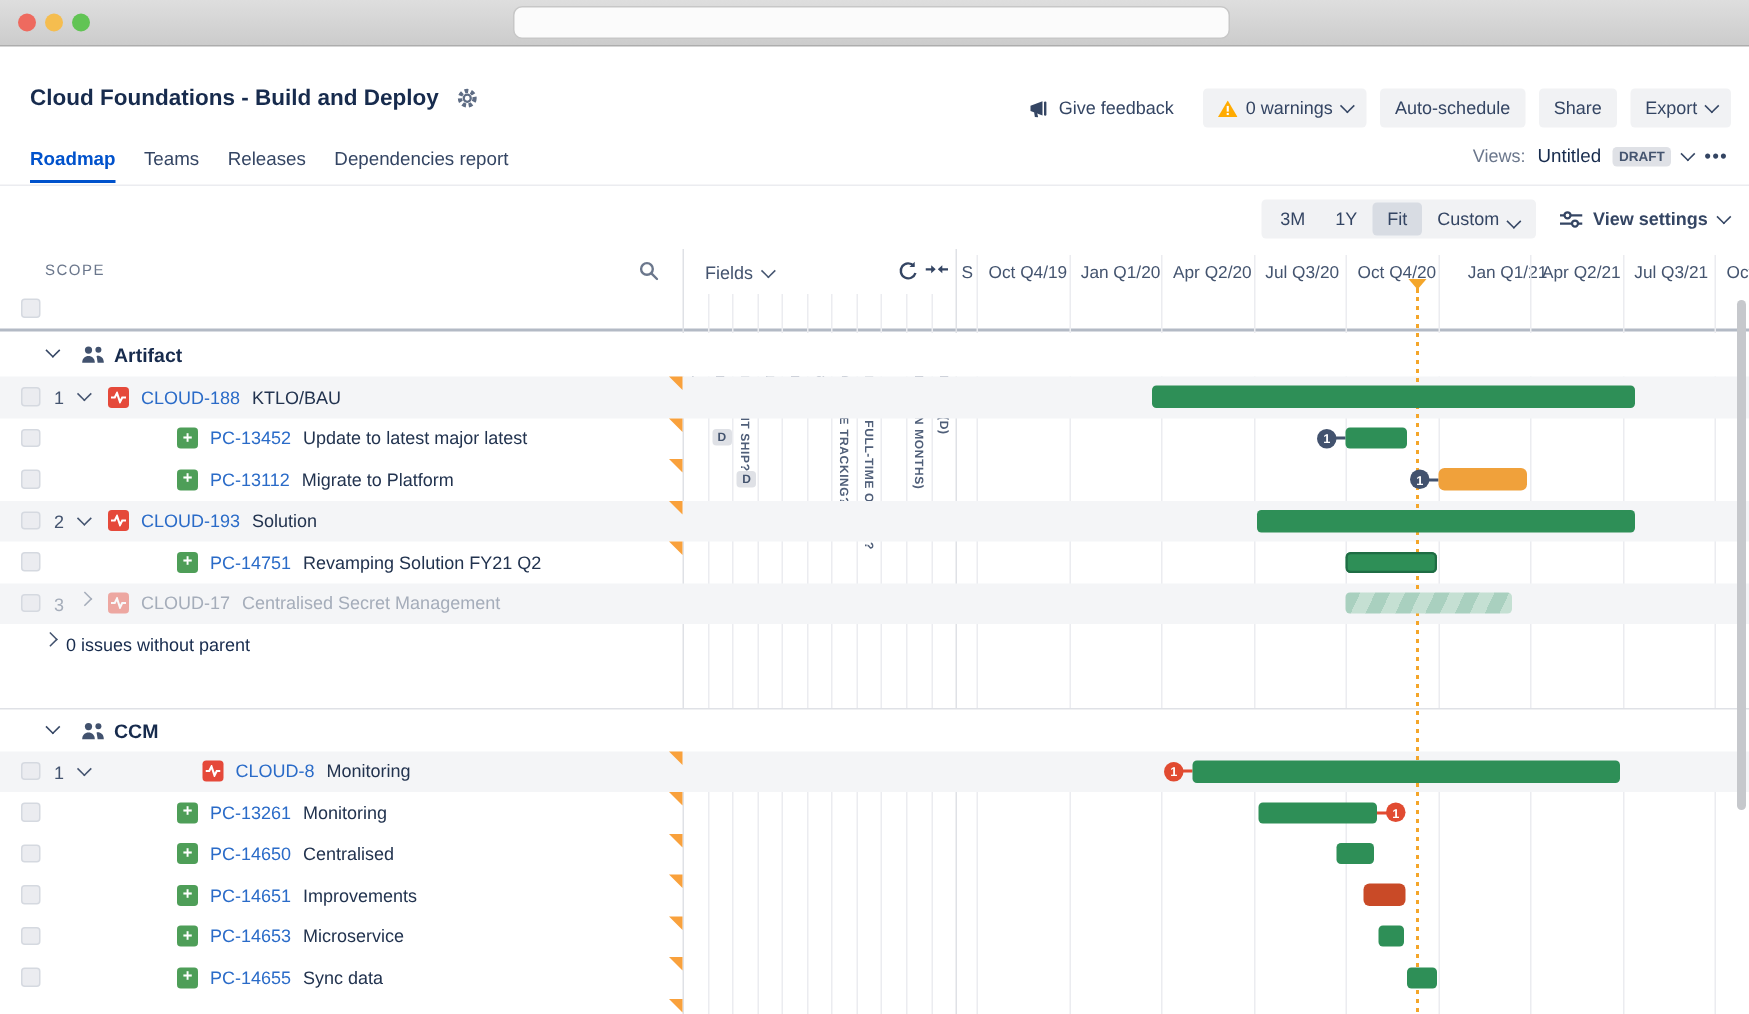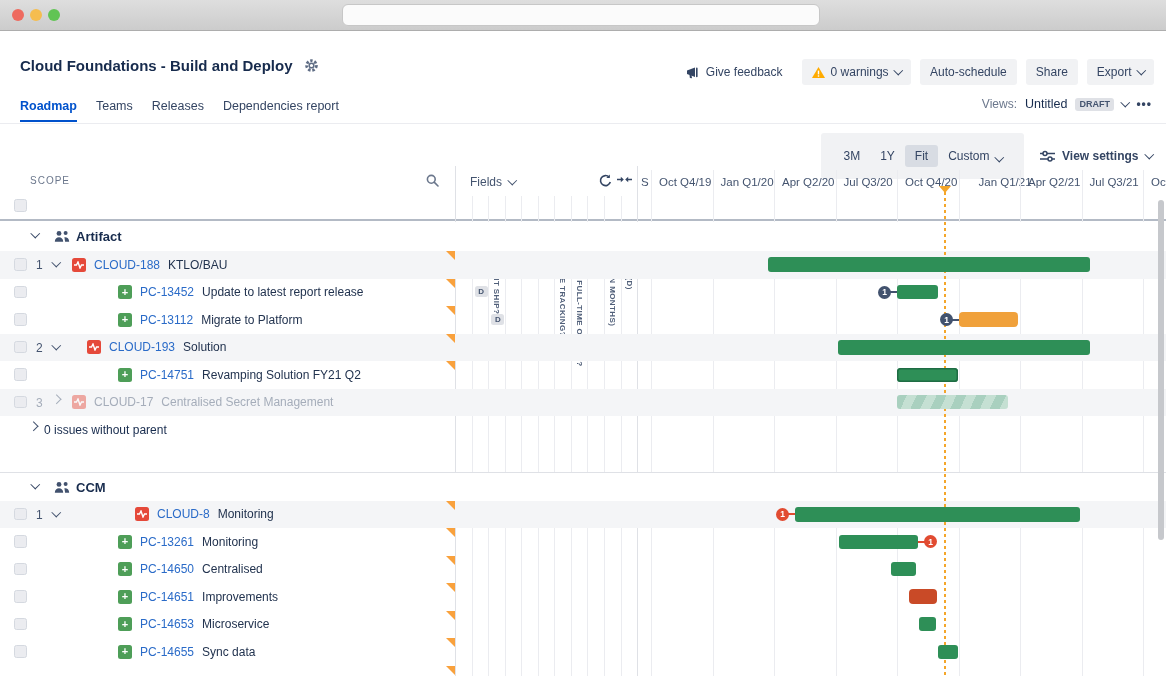--- a/index.html
+++ b/index.html
@@ -32,21 +32,21 @@
   .vname{color:#172B4D;font-size:12.5px;}
   .loz{background:#DFE1E6;color:#44546F;font-size:9px;font-weight:700;border-radius:3px;padding:1.5px 4px;}
   .dots{color:#344563;font-weight:700;letter-spacing:1px;}
   .hdiv{position:absolute;left:0;top:123px;width:100%;height:1px;background:#EBECF0;}
   
   .toolbar-l{position:absolute;left:20px;top:133px;display:flex;align-items:center;gap:8px;font-size:12px;color:#344563;}
   .drop{height:26px;padding:0 9px;background:#F1F2F4;border-radius:3px;display:flex;align-items:center;gap:7px;font-weight:500;}
   .vsep{width:1px;height:26px;background:#DFE1E6;margin:0 9px;}
   .bold{font-weight:700;}
   .toolbar-r{position:absolute;right:14px;top:133px;display:flex;align-items:center;gap:16px;font-size:12px;color:#344563;}
-  .seg{display:flex;background:#F1F2F4;border-radius:3px;padding:12px;}
+  .seg{display:flex;background:#F1F2F4;border-radius:3px;padding:2px;}
   .seg-item{padding:4px 10px;border-radius:3px;color:#344563;}
   .seg-item.active{background:#D8DCE3;font-weight:500;}
   
   .scope-label{position:absolute;left:30px;top:175px;font-size:10px;letter-spacing:1px;color:#6B778C;font-weight:500;}
   .search-ic{position:absolute;left:426px;top:174px;}
   .fields-label{position:absolute;left:470px;top:175px;font-size:12px;color:#44546F;font-weight:500;display:flex;gap:7px;align-items:center;}
   .hist{position:absolute;top:174px;}
   .issue-hdr{position:absolute;left:0;top:196px;width:455px;height:24px;}
   .cb{position:absolute;width:12.5px;height:12.5px;border-radius:2.5px;background:#EBECF0;border:1px solid #D5D9E0;box-sizing:border-box;}
   .hash{position:absolute;left:38px;top:201px;font-size:11px;color:#6B778C;}
@@ -277,21 +277,21 @@
           <div class="summ">KTLO/BAU</div>
         </div>
         <div class="chg"></div>
       </div>
       <div class="bar green" style="left: 768px; top: 257.3px; width: 322px; height: 15px;"></div>
       <div class="row" style="top: 278.5px; height: 27.5px;">
         <div class="cb" style="left: 14px; top: 7px;"></div>
         <div class="rowflex" style="left: 118px;">
           <div class="tico sto">+</div>
           <div class="key">PC-13452</div>
-          <div class="summ">Update to latest report release</div>
+          <div class="summ">Update to latest major latest</div>
         </div>
         <div class="chg"></div>
       </div>
       <div class="bar green" style="left: 897px; top: 285.3px; width: 41px; height: 14px;"></div>
       <div class="dep navy" style="left: 878px; top: 285.8px;">1</div>
       <div class="conn navy" style="left: 889px; top: 291.3px; width: 8px;"></div>
       <div class="row" style="top: 306px; height: 27.5px;">
         <div class="cb" style="left: 14px; top: 7px;"></div>
         <div class="rowflex" style="left: 118px;">
           <div class="tico sto">+</div>
@@ -300,21 +300,21 @@
         </div>
         <div class="chg"></div>
       </div>
       <div class="bar orange" style="left: 959px; top: 312.3px; width: 59px; height: 15px;"></div>
       <div class="dep navy" style="left: 940px; top: 313.3px;">1</div>
       <div class="conn navy" style="left: 951px; top: 318.8px; width: 8px;"></div>
       <div class="row parentbg" style="top: 333.5px; height: 27.5px;">
         <div class="cb" style="left: 14px; top: 7px;"></div>
         <div class="idx">2</div>
         <span class="chv" style="position: absolute; left: 53px; top: 11px; color: rgb(66, 82, 110);"></span>
-        <div class="rowflex" style="left: 87px; justify-content: space-between;">
+        <div class="rowflex" style="left: 72px; justify-content: space-between;">
           <div class="tico ini">
             <svg width="10" height="8" viewBox="0 0 10 8">
               <polyline points="0,4 2.5,4 4,1 6,7 7.5,4 10,4" fill="none" stroke="#fff" stroke-width="1.4"></polyline>
             </svg>
           </div>
           <div class="key">CLOUD-193</div>
           <div class="summ">Solution</div>
         </div>
         <div class="chg"></div>
       </div>

